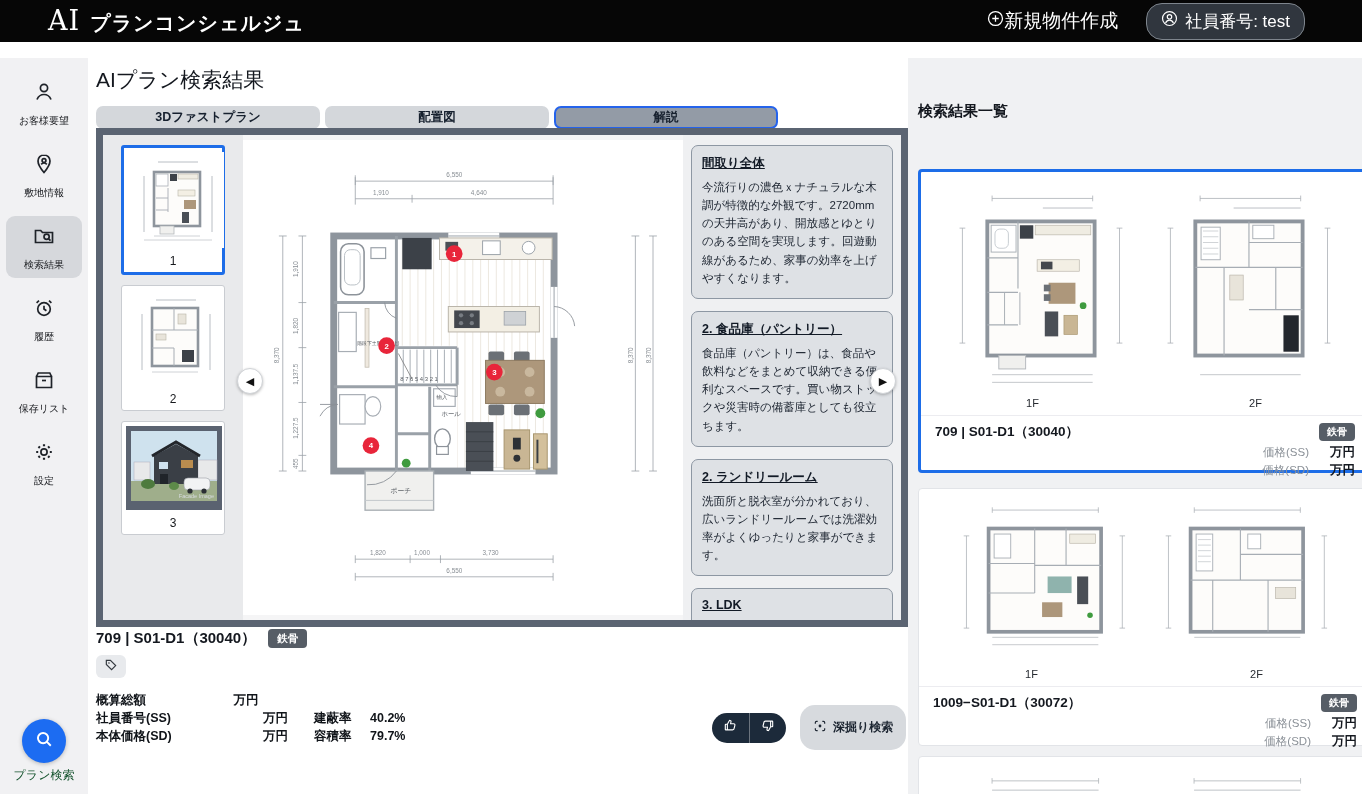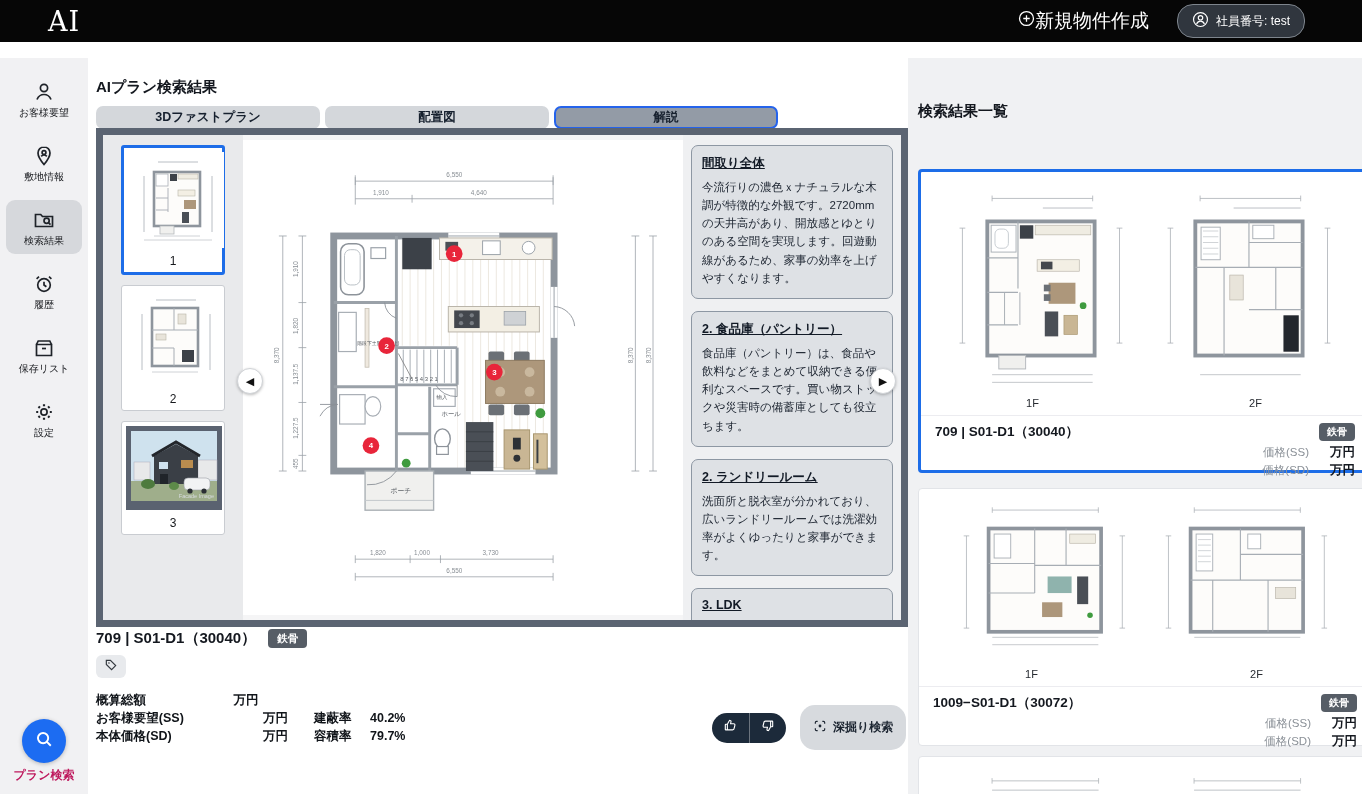--- a/index.html
+++ b/index.html
@@ -7,34 +7,34 @@
   body { font-family:"Liberation Sans","DejaVu Sans",sans-serif; background:#ffffff; color:#14181f; overflow:hidden; }
   #page { position:relative; width:1362px; height:794px; background:#fff; }
 
   
   .header { position:absolute; left:0; top:0; width:1362px; height:42px; background:#060606; display:flex; align-items:center; justify-content:space-between; padding:0 57px 0 48px; }
   .logo { display:flex; align-items:baseline; gap:10px; color:#fff; }
   .logo-ai { font-family:"DejaVu Serif","Liberation Serif",serif; font-size:27px; letter-spacing:1px; }
   .logo-txt { font-size:20px; font-weight:700; letter-spacing:1px; }
   .header-right { display:flex; align-items:center; gap:28px; }
   .new-prop { display:flex; align-items:center; color:#fff; font-size:19px; cursor:pointer; }
-  .emp-badge { display:flex; align-items:center; gap:7px; color:#fff; font-size:12px; background:#30363e; border:1px solid #7e858d; border-radius:16px; padding:6px 14px; cursor:pointer; }
+  .emp-badge { display:flex; align-items:center; gap:7px; color:#fff; font-size:17px; background:#30363e; border:1px solid #7e858d; border-radius:16px; padding:6px 14px; cursor:pointer; }
 
   
   .sidebar { position:absolute; left:0; top:58px; width:88px; height:736px; background:#f1f1f3; display:flex; flex-direction:column; align-items:center; padding-top:14px; }
-  .side-item { width:76px; display:flex; flex-direction:column; align-items:center; gap:2px; padding:8px 2px 6px; margin-bottom:10px; border-radius:9px; cursor:pointer; }
+  .side-item { width:76px; display:flex; flex-direction:column; align-items:center; gap:10px; padding:8px 2px 6px; margin-bottom:10px; border-radius:9px; cursor:pointer; }
   .side-item.active { background:#d6d8dc; }
   .side-label { font-size:10px; color:#17191d; white-space:nowrap; }
   .side-icon svg { display:block; }
   .plan-search { position:absolute; bottom:10px; left:0; width:88px; display:flex; flex-direction:column; align-items:center; gap:4px; }
   .ps-circle { width:44px; height:44px; border-radius:50%; background:#1c6cf2; display:flex; align-items:center; justify-content:center; cursor:pointer; box-shadow:0 1px 4px rgba(0,0,0,.25); }
-  .ps-label { font-size:12px; font-weight:700; color:#be185d; }
+  .ps-label { font-size:12px; font-weight:400; color:#14532d; }
 
   
-  .page-title { position:absolute; left:96px; top:78px; font-size:15px; font-weight:700; }
+  .page-title { position:absolute; left:96px; top:66px; font-size:21px; font-weight:400; }
   .tabs { position:absolute; left:96px; top:106px; display:flex; gap:5px; }
   .tab { width:224px; height:23px; background:#d4d7db; border-radius:7px; display:flex; align-items:center; justify-content:center; font-size:12.5px; font-weight:700; color:#16202e; cursor:pointer; }
   .tab.active { background:#939ba6; border:2px solid #2563eb; }
 
   .viewer { position:absolute; left:96px; top:128px; width:812px; height:499px; border:7px solid #5b6472; background:#fafafa; display:flex; overflow:hidden; }
   .thumb-strip { width:140px; background:#e9eaec; padding:10px 14px; display:flex; flex-direction:column; align-items:center; flex:none; }
   .thumb-card { width:104px; background:#fff; border:1px solid #c9ccd1; border-radius:3px; padding:4px 4px 0; margin-bottom:10px; cursor:pointer; }
   .thumb-card.selected { border:3px solid #1d6de8; }
   .thumb-num { text-align:center; font-size:12px; color:#17191d; padding:2px 0 4px; }
   .canvas { flex:1; background:#f5f5f6; position:relative; }
@@ -91,20 +91,21 @@
   .planlabel { fill:#555a60; }
 </style>
 </head>
 <body>
 
 <div id="page">
 
   <div class="header">
     <div class="logo">
       <span class="logo-ai">AI</span>
+      <span class="logo-txt">プランコンシェルジュ</span>
     </div>
     <div class="header-right">
       <div class="new-prop">
         <span>
           <svg width="17" height="17" viewBox="0 0 20 20">
               <circle cx="10" cy="10" r="8.2" fill="none" stroke="#fff" stroke-width="1.5"></circle>
               <path d="M10 6.2v7.6M6.2 10h7.6" stroke="#fff" stroke-width="1.5"></path>
             </svg>
         </span>
         <span>新規物件作成</span>
@@ -454,21 +455,21 @@
         </svg>
     </span>
   </div>
 
   <div class="price-grid">
     <div class="pg-row">
       <span class="pg-label">概算総額</span>
       <span class="pg-val c">万円</span>
     </div>
     <div class="pg-row">
-      <span class="pg-label">お客様要望(SS)</span>
+      <span class="pg-label">社員番号(SS)</span>
       <span class="pg-val">万円</span>
       <span class="pg-mlabel">建蔽率</span>
       <span>40.2%</span>
     </div>
     <div class="pg-row">
       <span class="pg-label">本体価格(SD)</span>
       <span class="pg-val">万円</span>
       <span class="pg-mlabel">容積率</span>
       <span>79.7%</span>
     </div>

